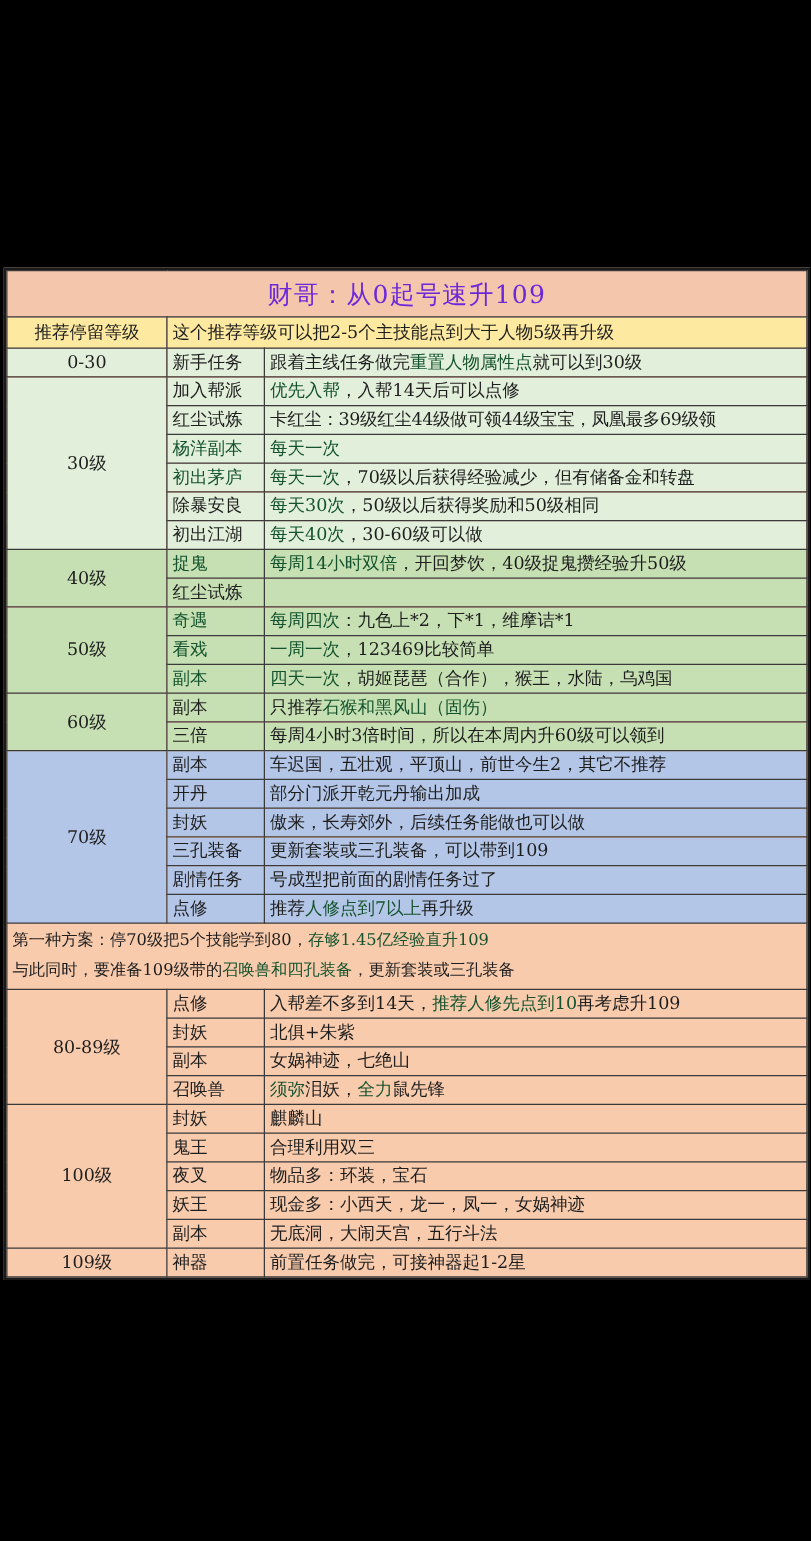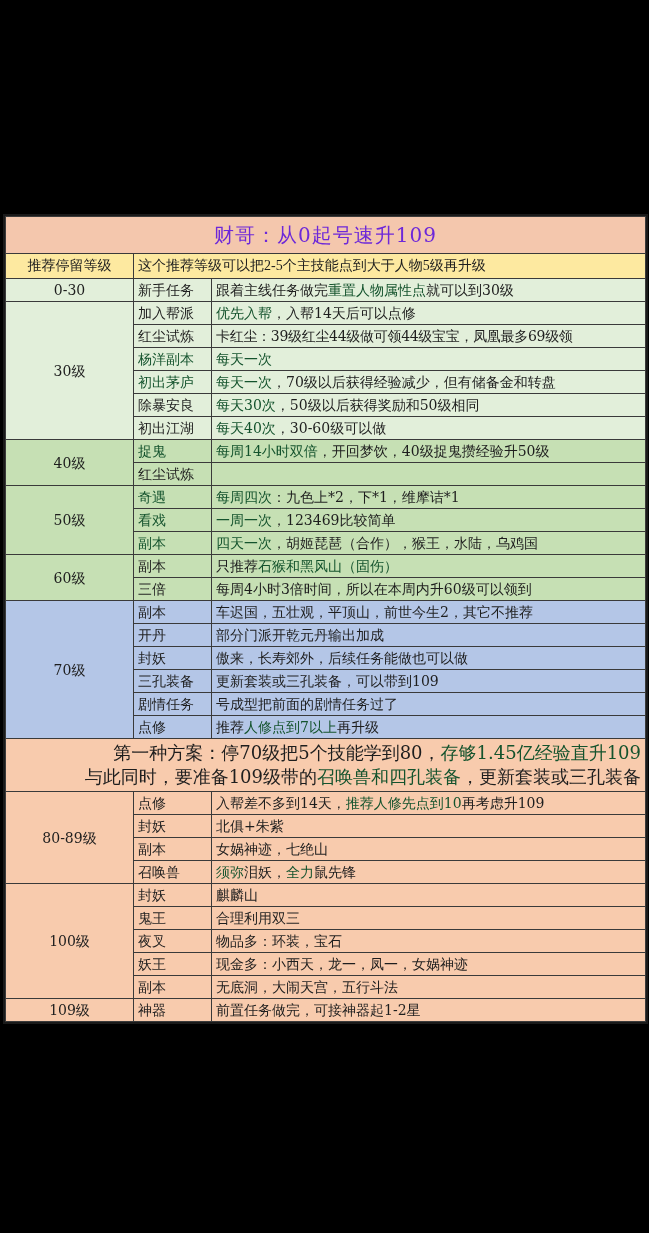--- a/index.html
+++ b/index.html
@@ -3,28 +3,28 @@
 <meta charset="utf-8">
 <style>
   html, body { margin:0; padding:0; }
   body { width:649px; height:1233px; background:#000; position:relative; overflow:hidden;
          font-family:"DejaVu Serif", "Liberation Serif", serif; }
   .sheet { position:absolute; left:3px; top:214px; width:641px; border:2px solid #1a1a1a; background:#f5c9ae; }
   table { border-collapse:collapse; width:100%; table-layout:fixed; font-size:14px; color:#1e1e1e; }
   td { border:1px solid #3a3a3a; padding:0 4px; height:22px; line-height:20px; white-space:nowrap; overflow:hidden; }
   col.c1 { width:128px; } col.c2 { width:78px; }
   .title td { height:36px; font-size:20px; text-align:center; color:#6d28d9; background:#f4c7ad; letter-spacing:1px; }
-  .head td { background:#fde9a0; font-size:14px; height:24px;font-family:Liberation Serif, serif; }
+  .head td { background:#fde9a0; font-size:14px; height:24px; }
   .head td.lvl { text-align:center; }
   .lvl { text-align:center; font-size:14px; }
   .green td { background:#e2efda; }
   .green2 td { background:#c6e0b4; }
   .blue td { background:#b4c6e7; }
   .peach td { background:#f8cbad; }
-  .plan td { background:#f8cbad; text-align:right; height:52px; line-height:24px; font-size:18px; white-space:normal; }
+  .plan td { background:#f8cbad; text-align:left; height:52px; line-height:24px; font-size:13px; white-space:normal; }
   .r { color:#14532d; }
 </style>
 </head>
 <body>
 
 <div class="sheet">
 <table>
   <colgroup>
         <col class="c1">
         <col class="c2">

